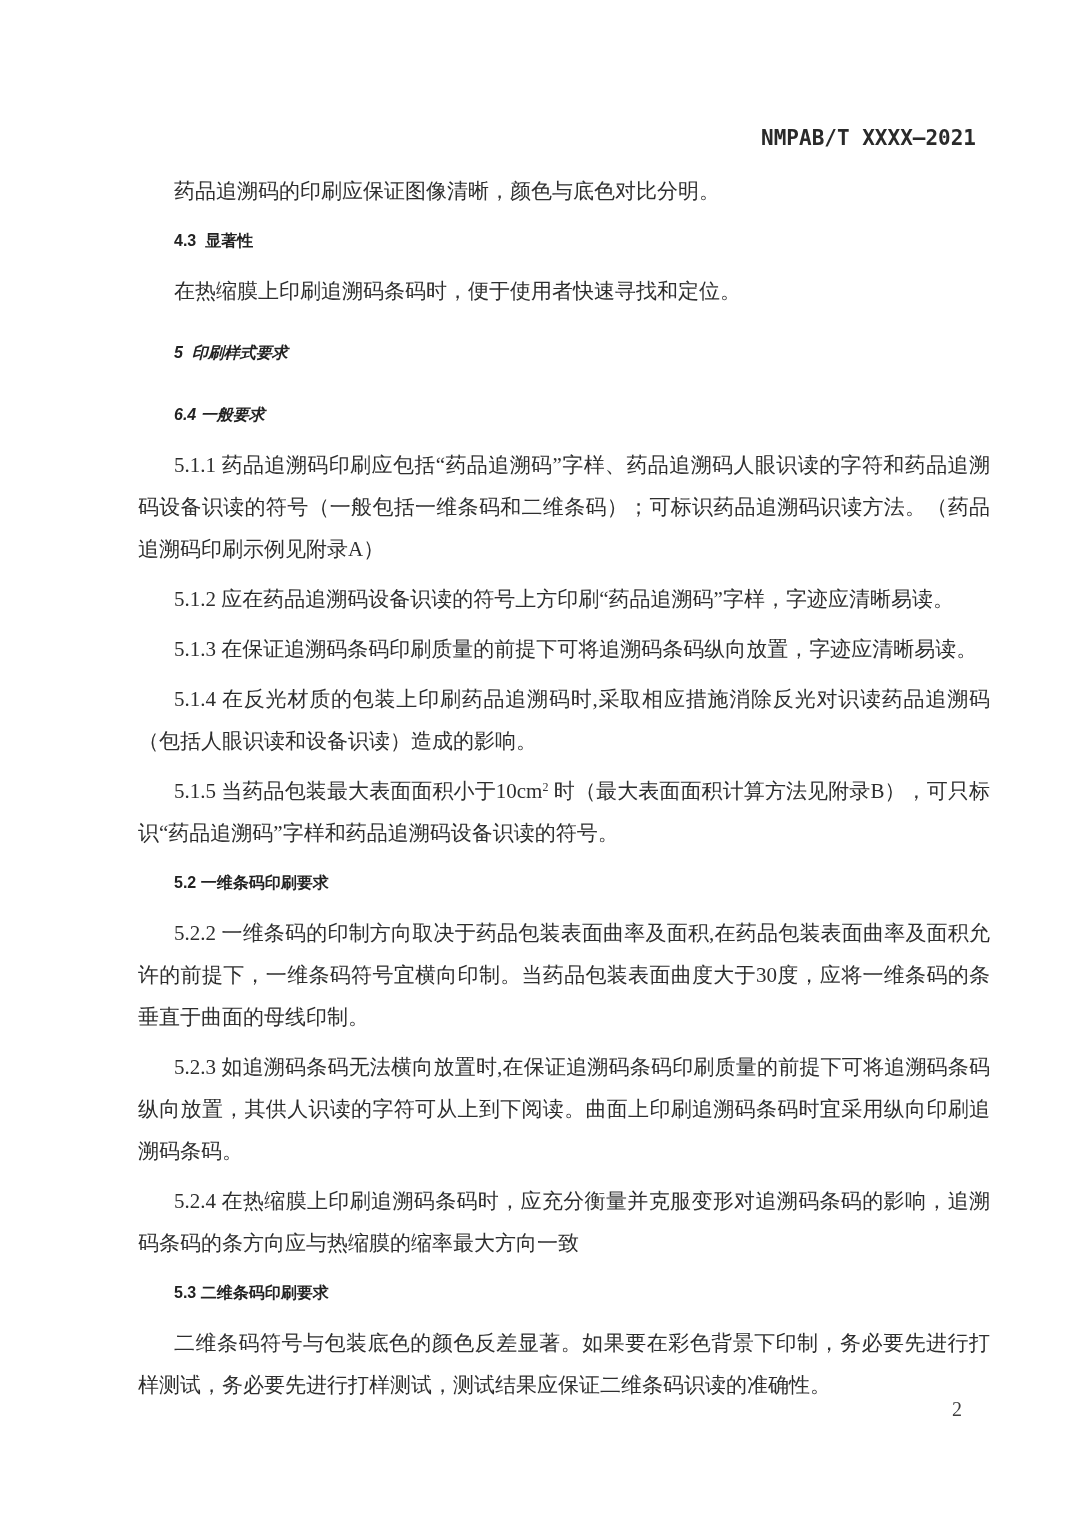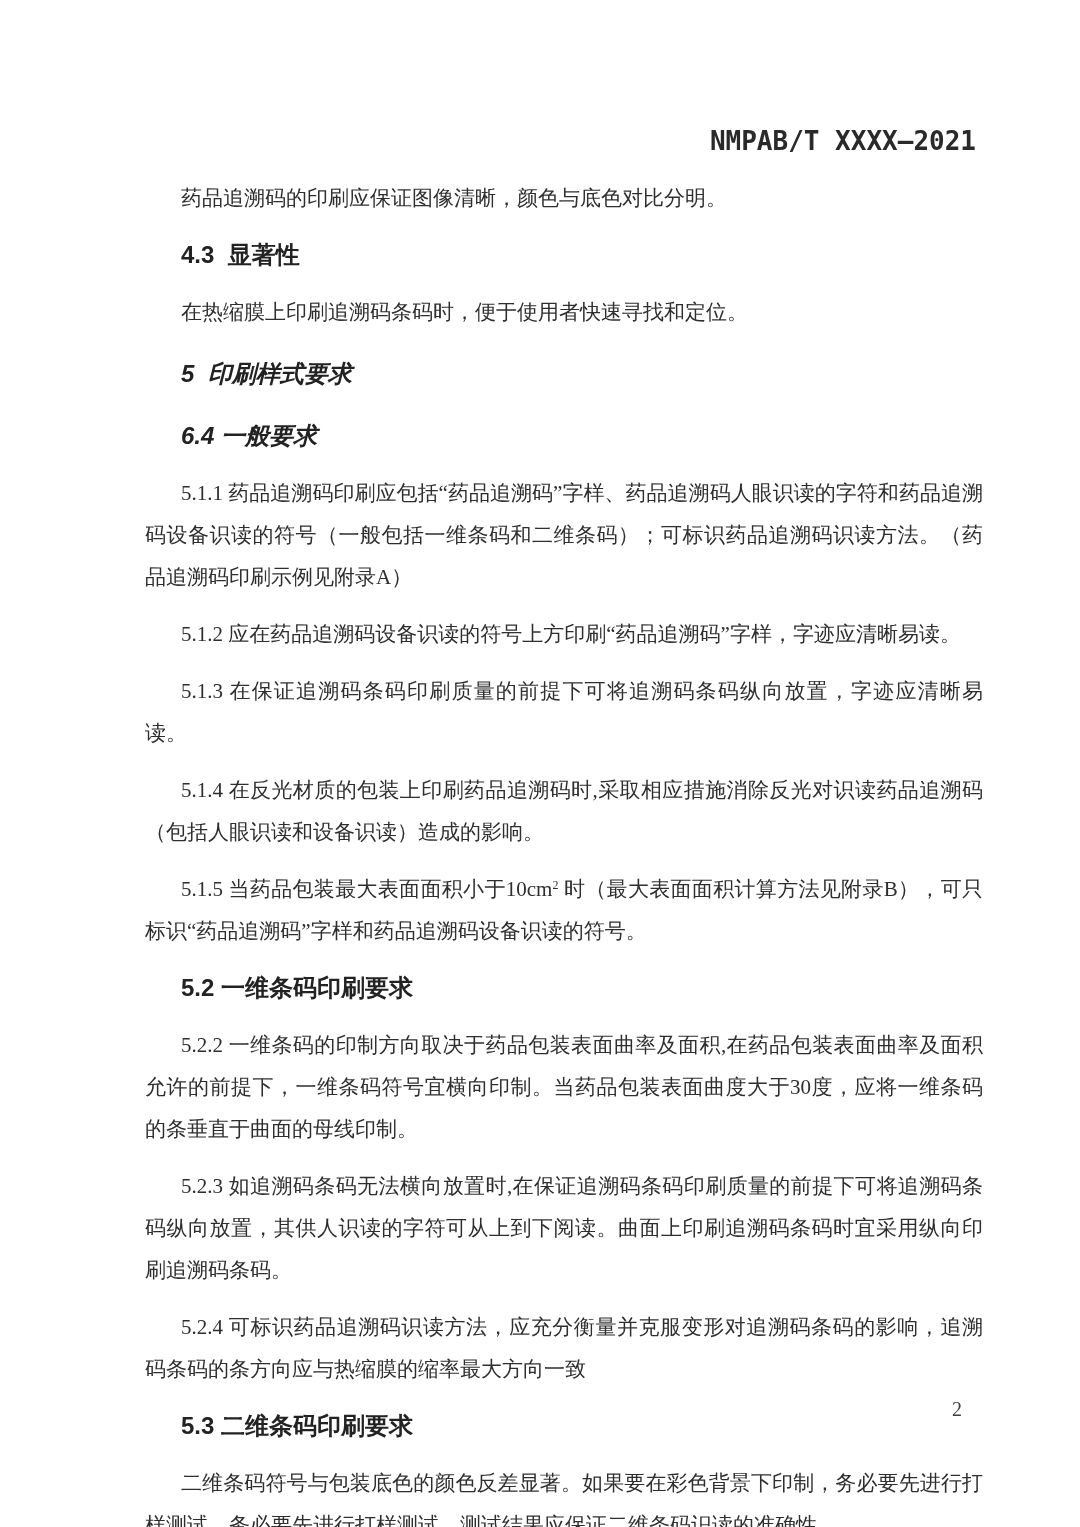--- a/index.html
+++ b/index.html
@@ -14,45 +14,45 @@
     background: #ffffff;
     overflow: hidden;
     font-family: "Liberation Serif", "DejaVu Serif", serif;
     color: #2e2e2e;
   }
   .header-code {
     position: absolute;
     top: 126px;
     right: 104px;
     font-family: "DejaVu Sans Mono", "Liberation Mono", monospace;
-    font-size: 26px;
+    font-size: 21px;
     font-weight: 600;
     color: #2a2a2a;
     letter-spacing: 0px;
     white-space: pre;
   }
   .content {
     position: absolute;
     left: 130px;
     top: 162px;
     width: 868px;
   }
   .blk {
-    margin: 15px;
+    margin: 8px;
     font-size: 21px;
     line-height: 42px;
     text-align: justify;
     text-indent: 36px;
     color: #2e2e2e;
     white-space: pre-wrap;
   }
   .heading {
     font-family: "Liberation Sans", "DejaVu Sans", sans-serif;
     font-weight: 700;
-    font-size: 24px;
+    font-size: 16px;
     text-align: left;
     color: #222222;
   }
   .extra-gap {
     margin-top: 20px;
     font-style: italic;
   }
   sup.sq {
     font-size: 12px;
     line-height: 0;
@@ -96,21 +96,21 @@
 
     <p class="blk"><span>5.1.5 当药品包装最大表面面积小于10cm</span><sup class="sq">2</sup><span> 时（最大表面面积计算方法见附录B），可只标识“药品追溯码”字样和药品追溯码设备识读的符号。</span></p>
 
     <p class="blk heading">5.2 一维条码印刷要求</p>
 
 
     <p class="blk">5.2.2 一维条码的印制方向取决于药品包装表面曲率及面积,在药品包装表面曲率及面积允许的前提下，一维条码符号宜横向印制。当药品包装表面曲度大于30度，应将一维条码的条垂直于曲面的母线印制。</p>
 
     <p class="blk">5.2.3 如追溯码条码无法横向放置时,在保证追溯码条码印刷质量的前提下可将追溯码条码纵向放置，其供人识读的字符可从上到下阅读。曲面上印刷追溯码条码时宜采用纵向印刷追溯码条码。</p>
 
-    <p class="blk">5.2.4 可标识药品追溯码识读方法，应充分衡量并克服变形对追溯码条码的影响，追溯码条码的条方向应与热缩膜的缩率最大方向一致</p>
+    <p class="blk">5.2.4 在热缩膜上印刷追溯码条码时，应充分衡量并克服变形对追溯码条码的影响，追溯码条码的条方向应与热缩膜的缩率最大方向一致</p>
 
     <p class="blk heading">5.3 二维条码印刷要求</p>
 
     <p class="blk">二维条码符号与包装底色的颜色反差显著。如果要在彩色背景下印制，务必要先进行打样测试，务必要先进行打样测试，测试结果应保证二维条码识读的准确性。</p>
 
   </div>
 
   <div class="page-number">2</div>
 
 </div>

